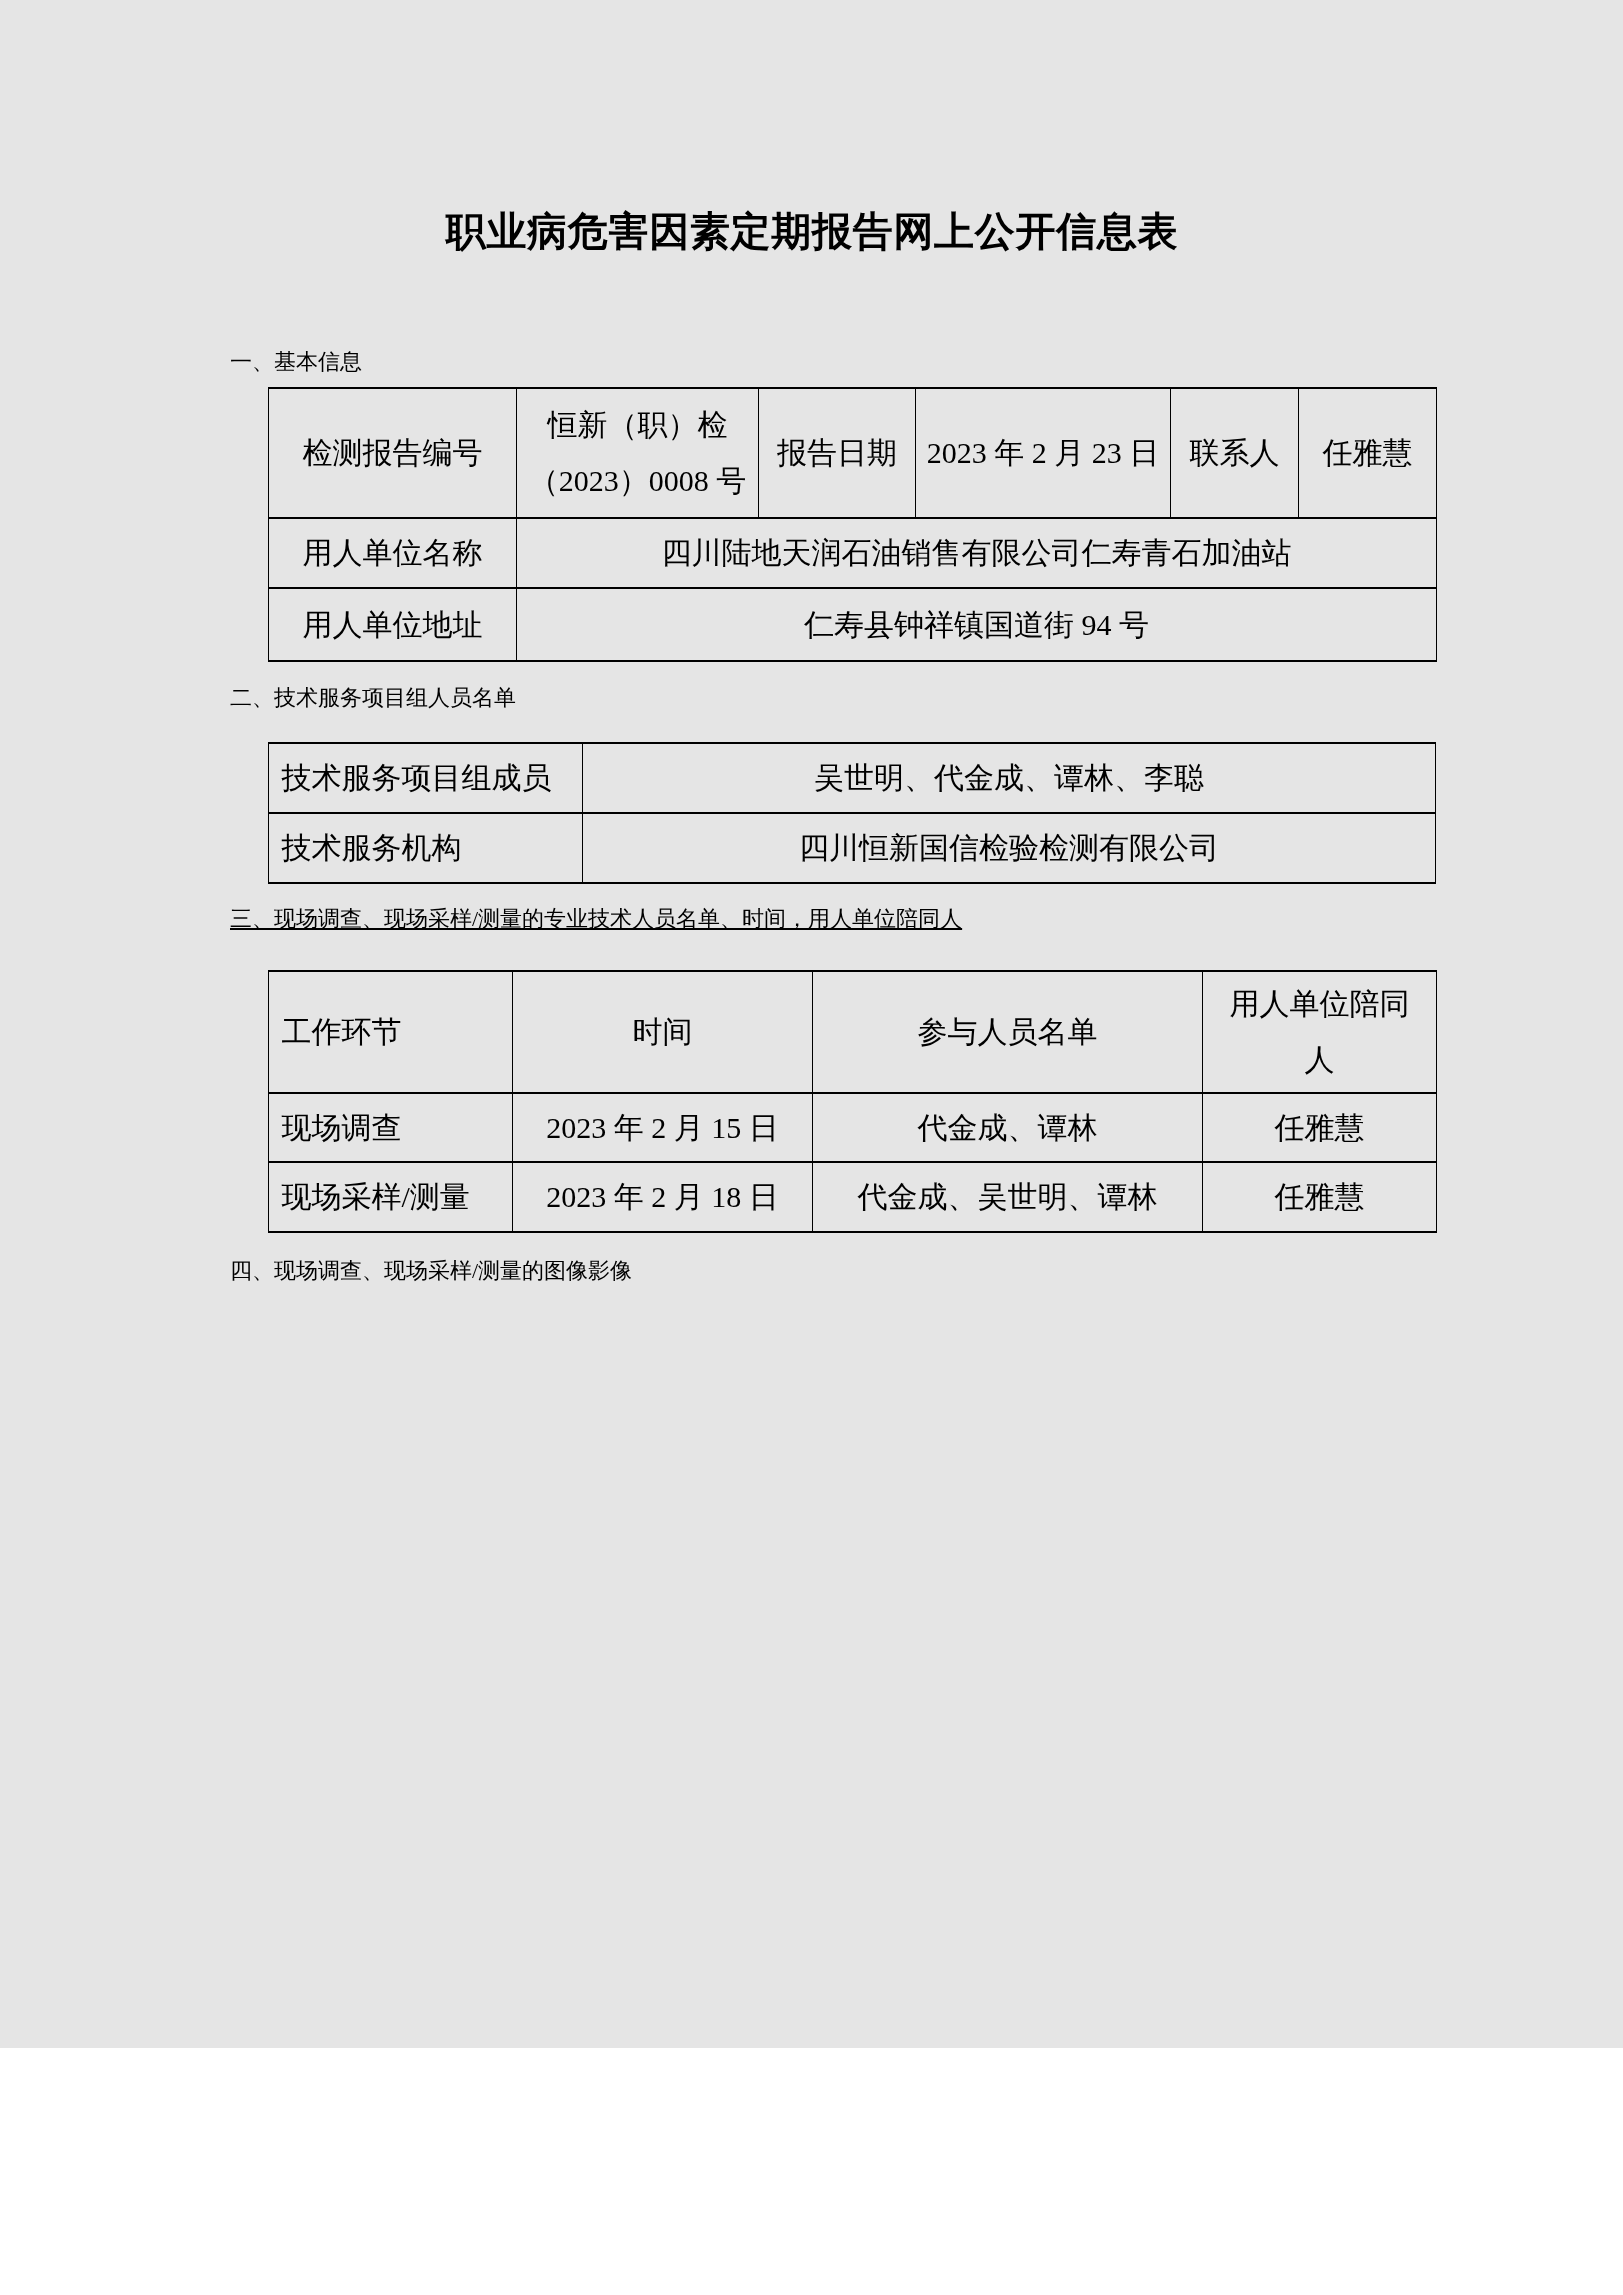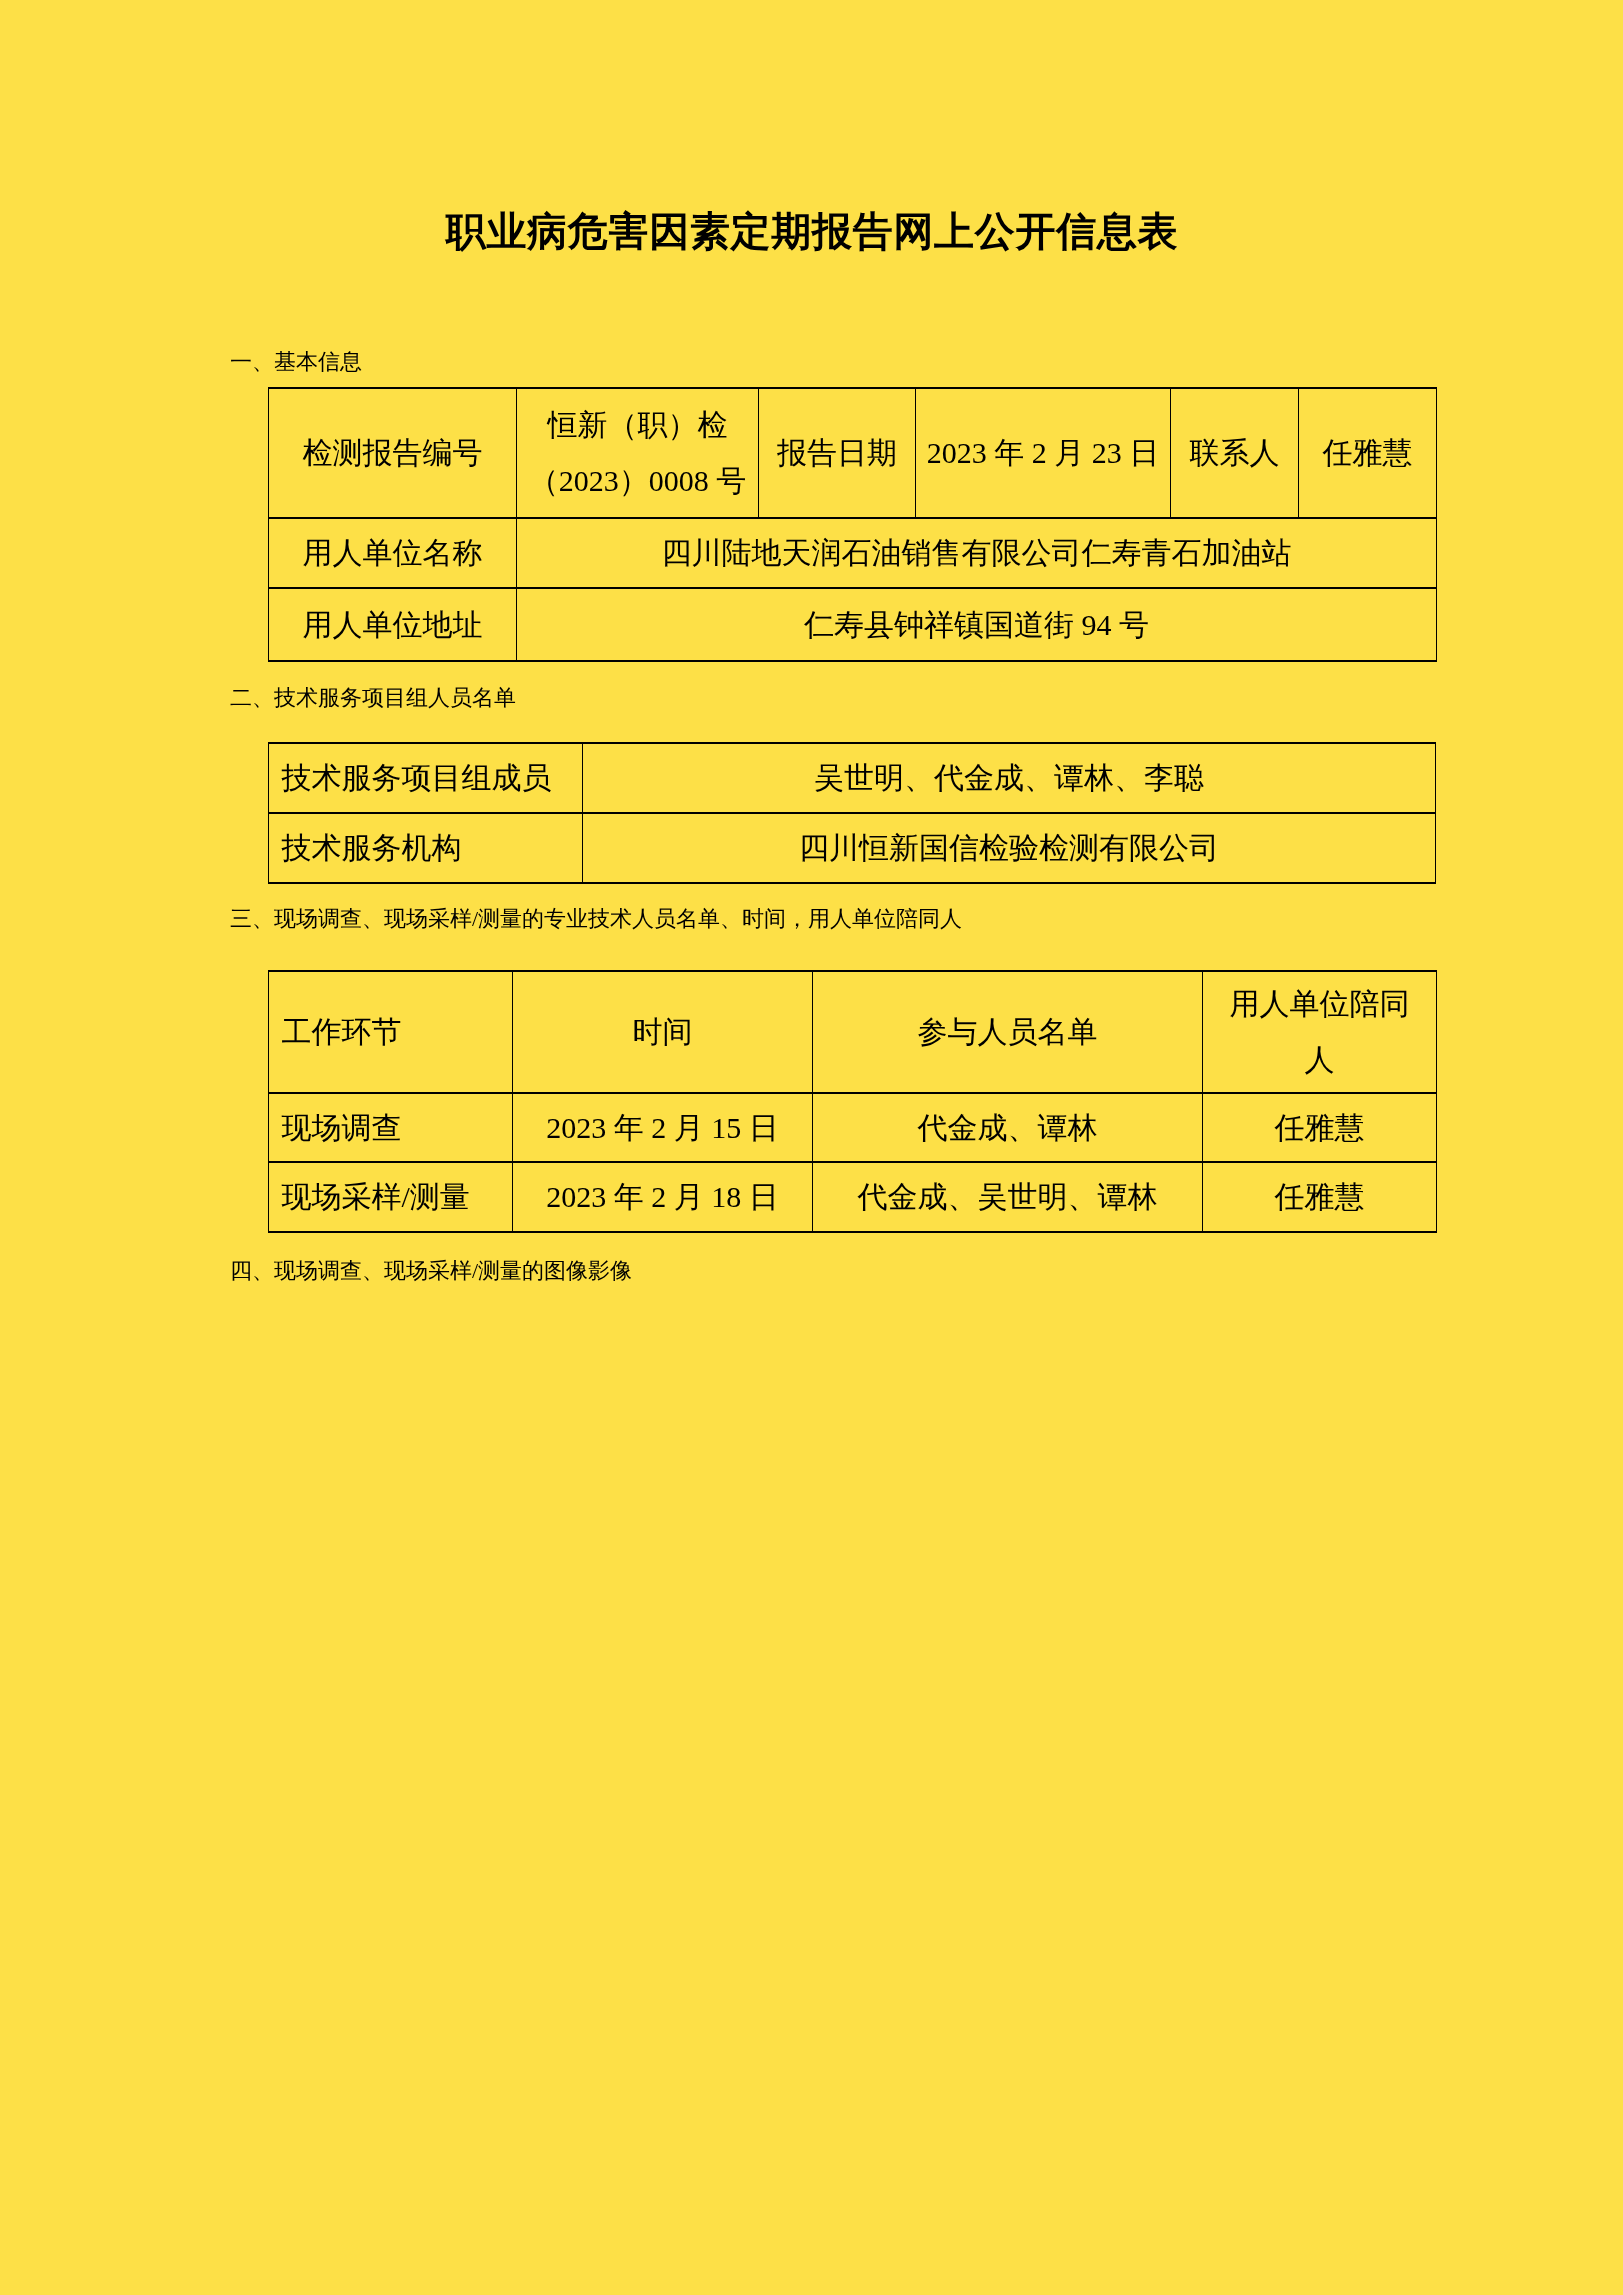--- a/index.html
+++ b/index.html
@@ -3,22 +3,22 @@
 <meta charset="utf-8">
 <style>
   html, body {
     margin: 0;
     padding: 0;
     background: #ffffff;
   }
   .page {
     position: relative;
     width: 1624px;
-    height: 2295px;
-    background: #fde047;
+    height: 2048px;
+    background: #e5e5e5;
     color: #000000;
     font-family: "Liberation Serif", "DejaVu Serif", serif;
   }
   .doc-title {
     position: absolute;
     top: 206px;
     left: 0;
     width: 1624px;
     text-align: center;
     font-size: 40px;
@@ -30,21 +30,21 @@
     position: absolute;
     left: 216px;
     width: 1322px;
     padding-left: 14px;
     font-size: 22px;
     line-height: 40px;
     white-space: nowrap;
   }
   #h1 { top: 342px; }
   #h2 { top: 678px; }
-  #h3 { top: 899px; }
+  #h3 { top: 899px; text-decoration: underline; }
   #h4 { top: 1251px; }
   table {
     position: absolute;
     left: 232px;
     width: 1167px;
     border-collapse: collapse;
     table-layout: fixed;
     margin-left: 36px;
   }
   #table1 { top: 387px; }

